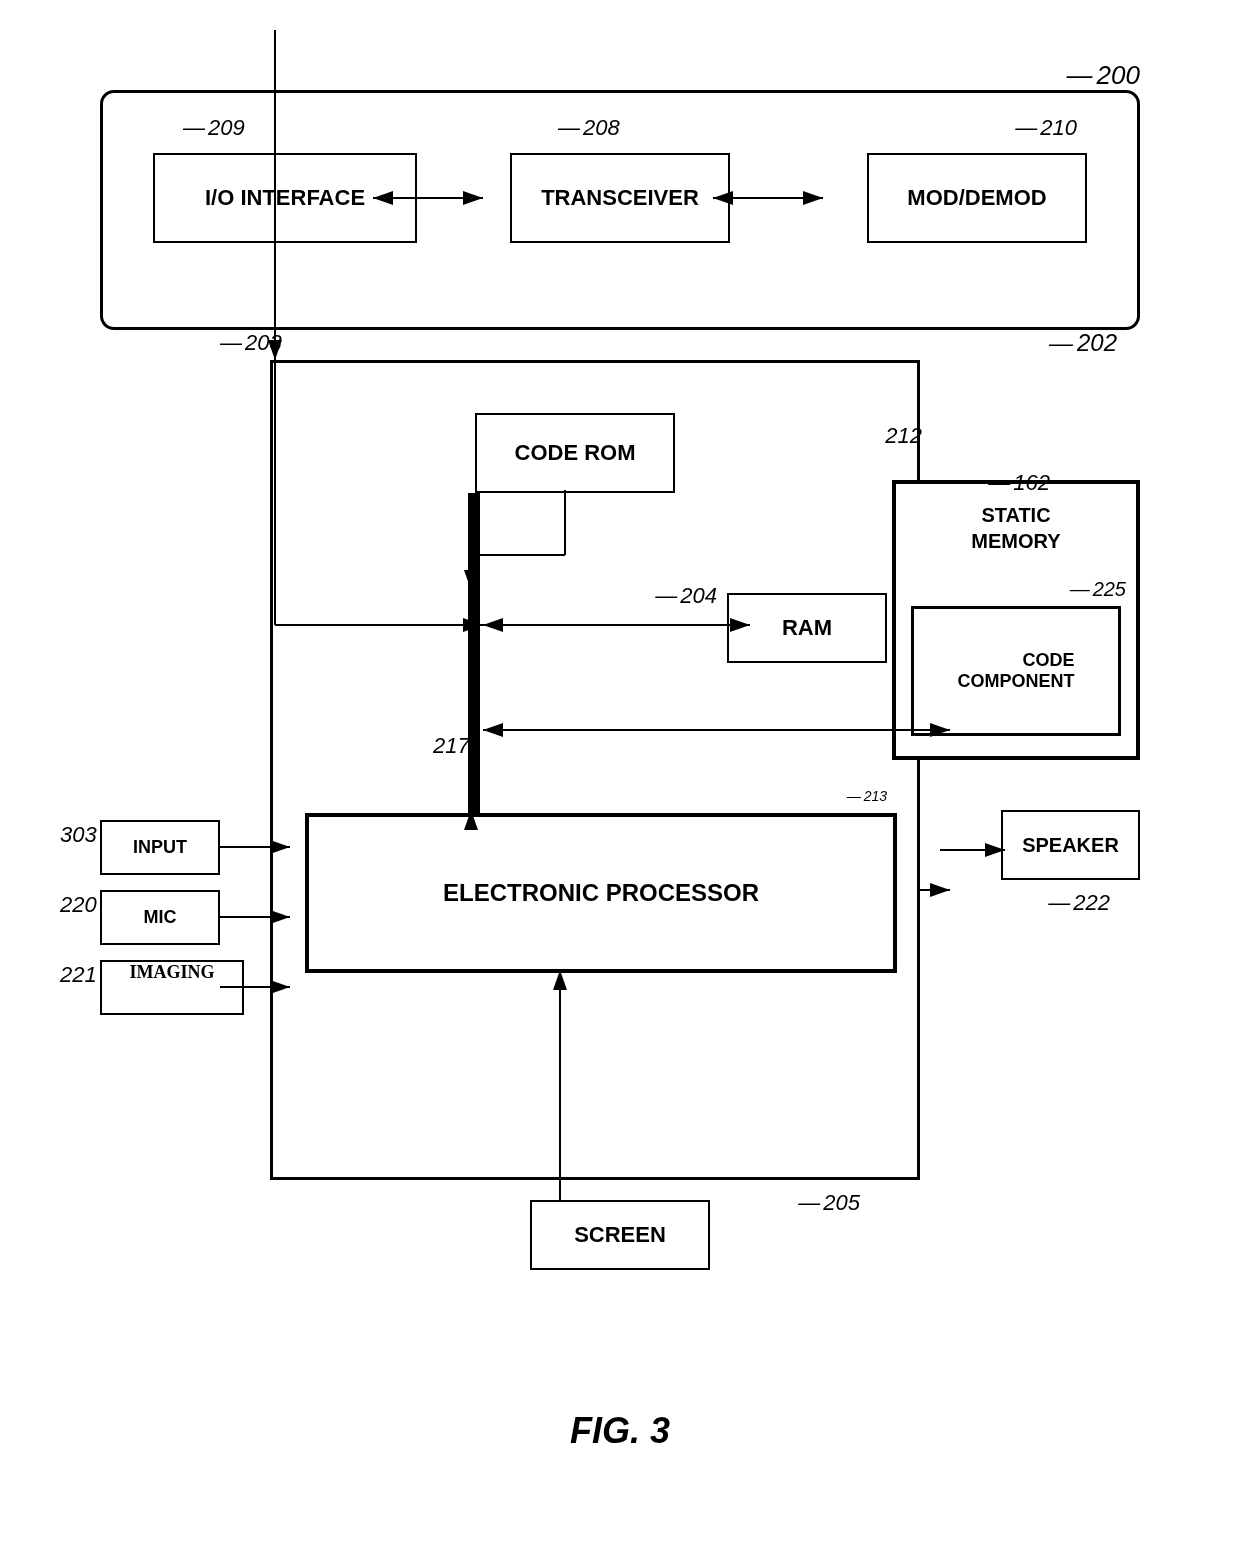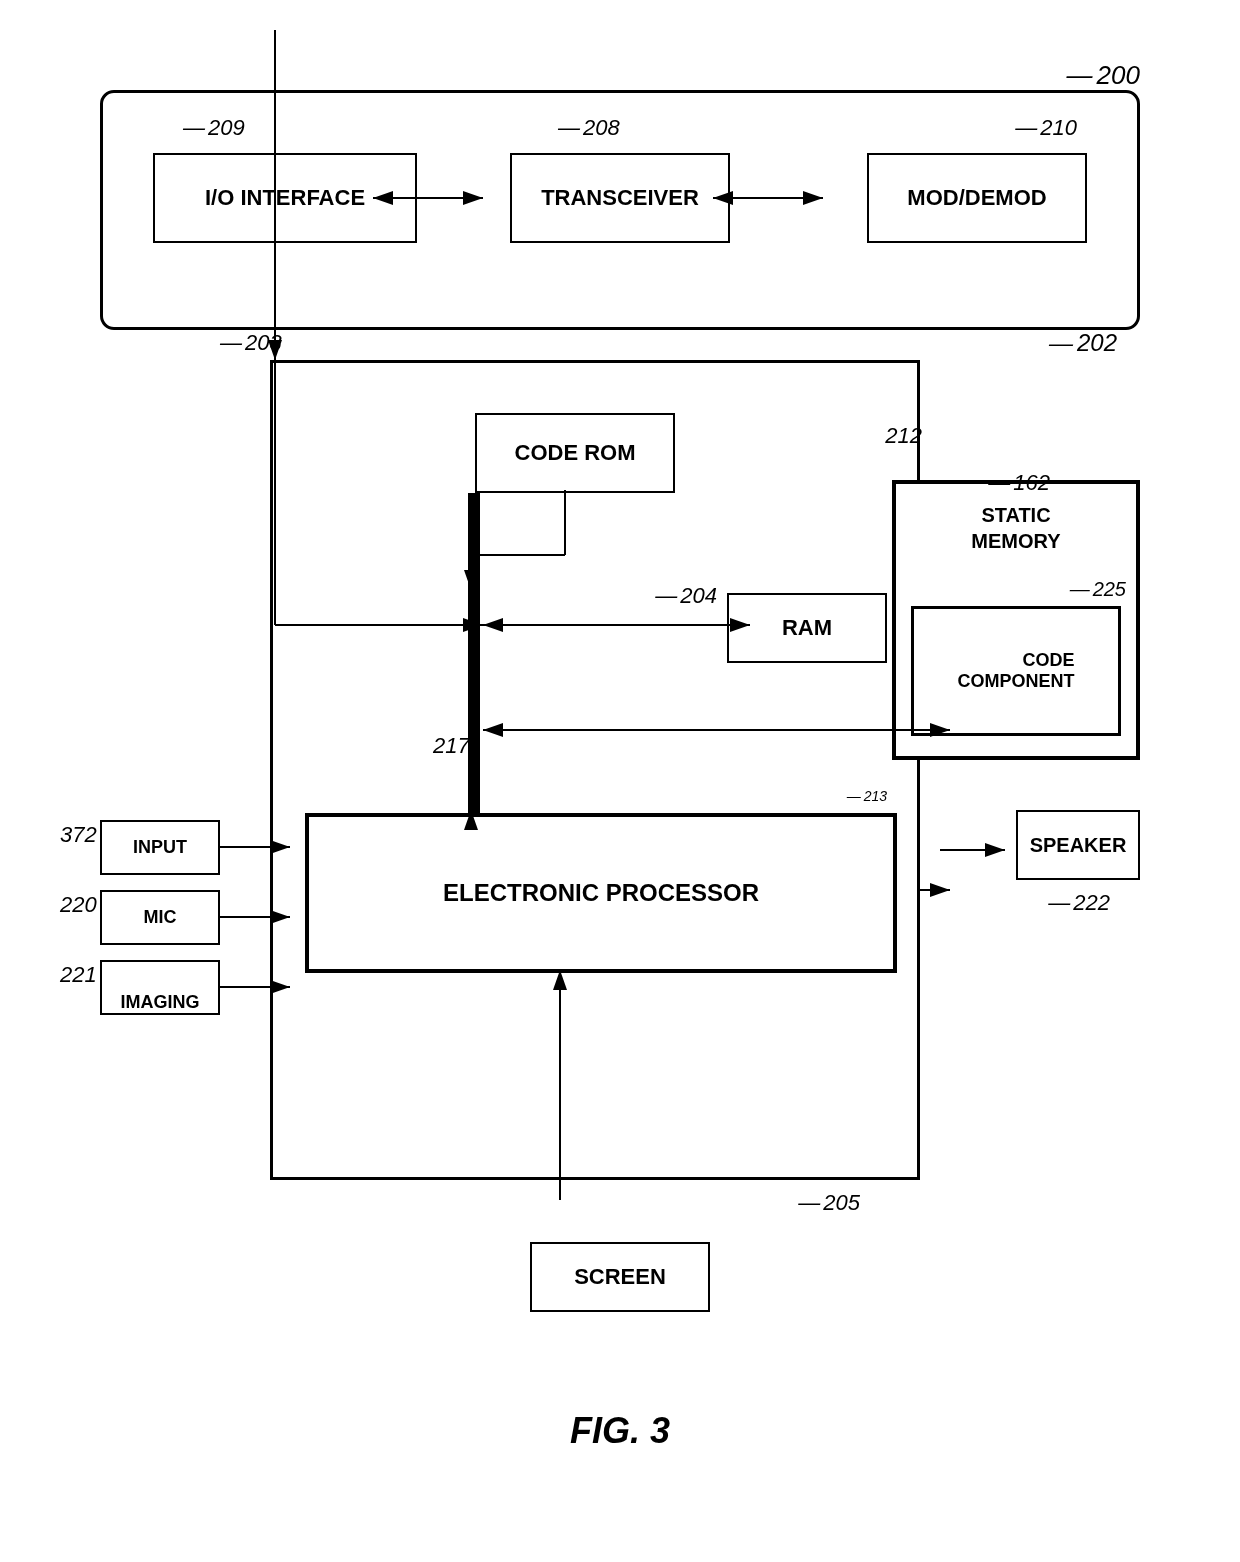--- a/index.html
+++ b/index.html
@@ -321,21 +321,21 @@
       font-size: 20px;
       font-style: italic;
     }
     .ref-225::before { content: '—'; margin-right:3px; }
 
     
     .box-speaker {
       position: absolute;
       top: 450px;
       right: 0px;
-      width: 124px;
+      width: 139px;
       height: 70px;
       border: 2.5px solid #000;
       background: #fff;
       display: flex;
       align-items: center;
       justify-content: center;
       font-size: 20px;
       font-weight: bold;
     }
 
@@ -376,29 +376,30 @@
       align-items: center;
       justify-content: center;
       font-size: 18px;
       font-weight: bold;
     }
 
     .box-imaging {
       position: absolute;
       top: 600px;
       left: 0px;
-      width: 120px;
+      width: 144px;
       height: 55px;
       border: 2.5px solid #000;
       background: #fff;
       display: flex;
-      align-items: flex-end;
+      align-items: flex-start;
       justify-content: center;
       font-size: 18px;
       font-weight: bold;
+      font-family: Liberation Serif, serif;
     }
 
     .ref-206 { position: absolute; top: 462px; left: -40px; font-size: 22px; font-style: italic; }
     .ref-220 { position: absolute; top: 532px; left: -40px; font-size: 22px; font-style: italic; }
     .ref-221 { position: absolute; top: 602px; left: -40px; font-size: 22px; font-style: italic; }
 
     
     .box-screen {
       position: absolute;
       top: 840px;
@@ -406,21 +407,20 @@
       transform: translateX(-50%);
       width: 180px;
       height: 70px;
       border: 2.5px solid #000;
       background: #fff;
       display: flex;
       align-items: center;
       justify-content: center;
       font-size: 22px;
       font-weight: bold;
-      margin-top: 42px;
     }
 
     .ref-205 {
       position: absolute;
       top: 830px;
       right: 280px;
       font-size: 22px;
       font-style: italic;
     }
     .ref-205::before { content: '—'; margin-right:3px; }
@@ -515,21 +515,21 @@
         <span>CODE<br>COMPONENT</span>
       </div>
     </div>
     <div class="ref-216">162</div>
 
     <div class="box-speaker">
       <span>SPEAKER</span>
     </div>
     <div class="ref-222">222</div>
 
-    <div class="ref-206">372</div>
+    <div class="ref-206">303</div>
     <div class="box-input">
       <span>INPUT</span>
     </div>
 
     <div class="ref-220">220</div>
     <div class="box-mic">
       <span>MIC</span>
     </div>
 
     <div class="ref-221">221</div>

